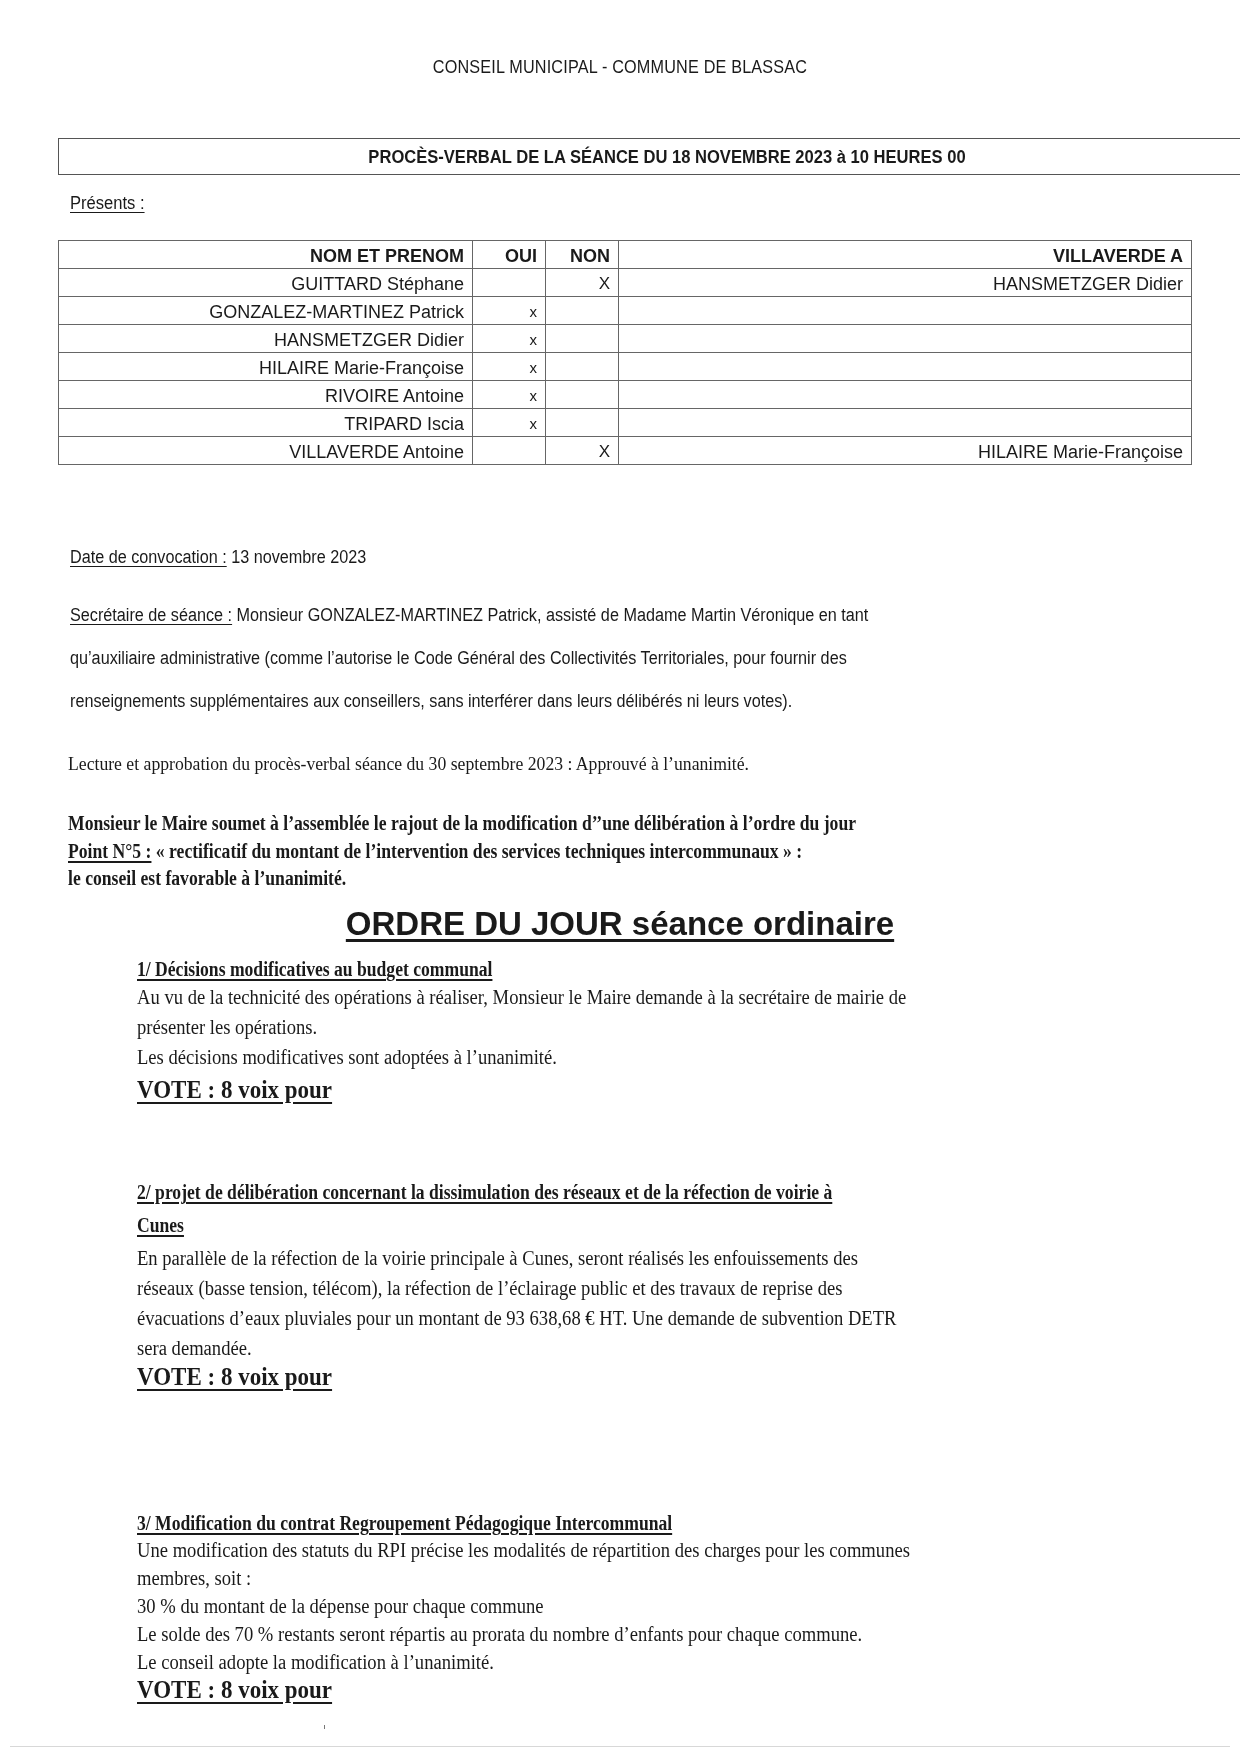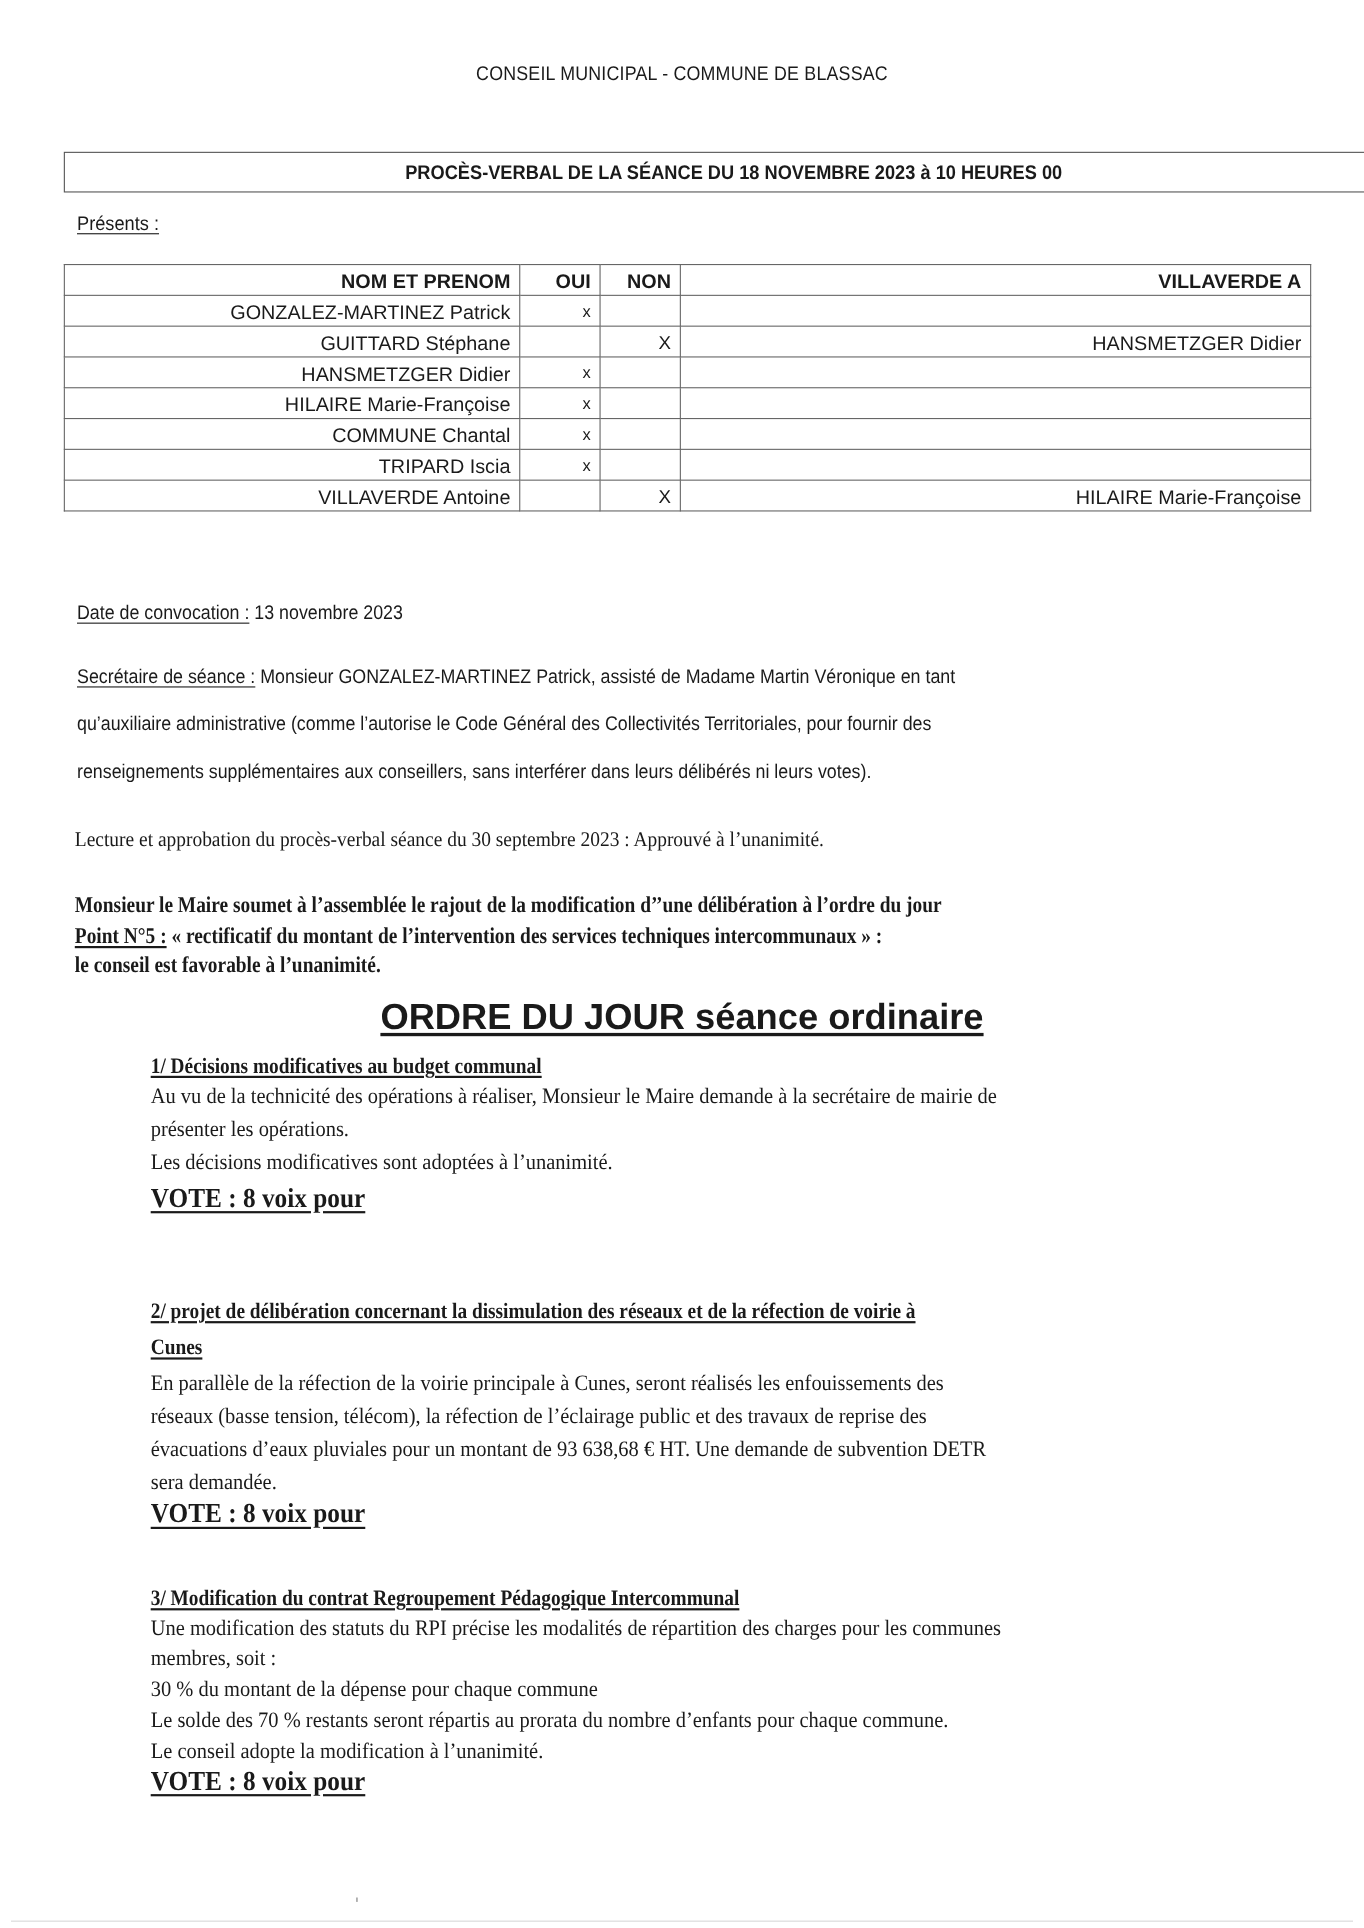--- a/index.html
+++ b/index.html
@@ -46,21 +46,21 @@
   .vote { font-size:25px; font-weight:bold; text-decoration:underline; text-underline-offset:4px; transform:scaleX(0.92); transform-origin:left; white-space:nowrap; display:inline-block; }
 
   #item1 { top:958px; }
   #item1 .item-body { margin-top:1px; line-height:30px; }
   #item1 .vote { margin-top:4px; }
 
   #item2 { top:1176px; }
   #item2 .item-head { line-height:33px; }
   #item2 .item-body { margin-top:1px; line-height:30px; }
 
-  #item3 { top:1442px; }
+  #item3 { top:1512px; }
   #item3 .item-body { line-height:28px; margin-top:1px; }
 
   #footer-line { left:10px; top:1746px; width:1220px; height:1px; background:#d8d8d8; }
   #footer-dot { left:324px; top:1725px; width:1px; height:4px; background:#777; }
 </style>
 </head>
 <body>
 
 <div id="org-header" class="abs sans">CONSEIL MUNICIPAL - COMMUNE DE BLASSAC</div>
 
@@ -74,45 +74,45 @@
   <thead>
     <tr>
       <th class="c-name">NOM ET PRENOM</th>
       <th class="c-oui">OUI</th>
       <th class="c-non">NON</th>
       <th>VILLAVERDE A</th>
     </tr>
   </thead>
   <tbody>
     <tr>
+      <td>GUITTARD Stéphane</td>
+      <td class="mark small"></td>
+      <td class="mark">X</td>
+      <td>HANSMETZGER Didier</td>
+    </tr>
+    <tr>
       <td>GONZALEZ-MARTINEZ Patrick</td>
       <td class="mark small">x</td>
       <td class="mark"></td>
       <td></td>
-    </tr>
-    <tr>
-      <td>GUITTARD Stéphane</td>
-      <td class="mark small"></td>
-      <td class="mark">X</td>
-      <td>HANSMETZGER Didier</td>
     </tr>
     <tr>
       <td>HANSMETZGER Didier</td>
       <td class="mark small">x</td>
       <td class="mark"></td>
       <td></td>
     </tr>
     <tr>
       <td>HILAIRE Marie-Françoise</td>
       <td class="mark small">x</td>
       <td class="mark"></td>
       <td></td>
     </tr>
     <tr>
-      <td>COMMUNE Chantal</td>
+      <td>RIVOIRE Antoine</td>
       <td class="mark small">x</td>
       <td class="mark"></td>
       <td></td>
     </tr>
     <tr>
       <td>TRIPARD Iscia</td>
       <td class="mark small">x</td>
       <td class="mark"></td>
       <td></td>
     </tr>

